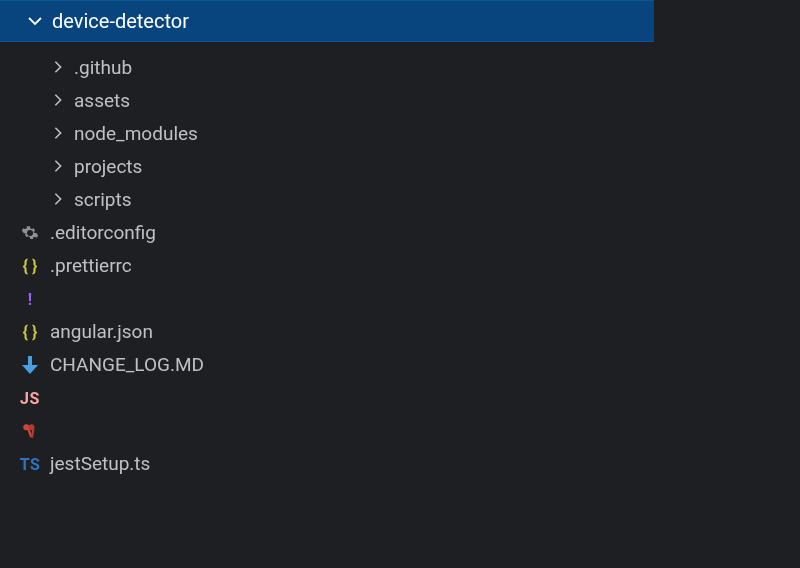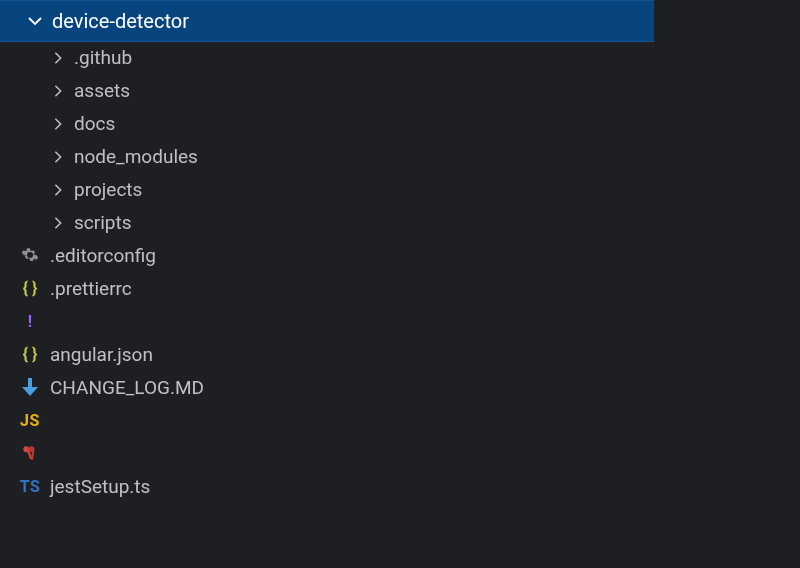--- a/index.html
+++ b/index.html
@@ -1,31 +1,31 @@
 <!DOCTYPE html>
 <html><head>
 <meta charset="utf-8">
 <style>
   html,body{margin:0;padding:0;width:800px;height:568px;background:#1e1f22;font-family:-apple-system,BlinkMacSystemFont,"Segoe UI",Roboto,sans-serif;overflow:hidden;color:#cccccc;}
   .explorer{width:654px;height:568px;display:flex;flex-direction:column;}
   .root-row{display:flex;align-items:center;height:40px;background:#08457e;border-top:1px solid #0d5596;border-bottom:1px solid #0d5596;padding-left:24px;color:#ffffff;font-size:20px;cursor:pointer;}
   .root-row .chev{width:22px;height:22px;display:flex;align-items:center;justify-content:center;margin-right:6px;}
   .tree{padding-top:4px;}
-  .row{display:flex;align-items:flex-start;height:33px;font-size:19px;color:#bfc0c4;cursor:pointer;padding-left:46px;}
+  .row{display:flex;align-items:flex-end;height:33px;font-size:19px;color:#bfc0c4;cursor:pointer;padding-left:46px;}
   .row .chev{width:24px;height:24px;display:flex;align-items:center;justify-content:center;margin-right:4px;color:#bfc0c4;}
   .row .icon{width:24px;height:22px;display:flex;align-items:center;justify-content:center;margin-right:8px;font-weight:bold;font-size:16px;}
   .row.file{padding-left:18px;}
   .row.folder .label{color:#bfc0c4;}
   .row.file .label{color:#bfc0c4;}
   svg{display:block;}
   .ic-gear{color:#8f9093;}
   .ic-json{color:#cbcb41;font-size:18px;font-weight:bold;}
   .ic-excl{color:#9d5cff;font-size:22px;font-weight:bold;}
   .ic-md{color:#4a9fe0;}
-  .ic-js{color:#eab308;font-size:14px;font-weight:bold;letter-spacing:0.5px;}
+  .ic-js{color:#fca5a5;font-size:14px;font-weight:bold;letter-spacing:0.5px;}
   .ic-keys{color:#d1473e;}
   .ic-ts{color:#2f74c0;font-size:14px;font-weight:bold;letter-spacing:0.5px;}
 </style>
 </head>
 <body>
 
 <div class="explorer">
 
   <div class="root-row">
     <span class="chev">
@@ -46,28 +46,20 @@
       </span>
       <span class="label">.github</span>
     </div>
     <div class="row folder">
       <span class="chev">
         <svg width="14" height="14" viewBox="0 0 16 16">
             <path d="M5 2 L11 8 L5 14" fill="none" stroke="#bfc0c4" stroke-width="1.8"></path>
           </svg>
       </span>
       <span class="label">assets</span>
-    </div>
-    <div class="row folder">
-      <span class="chev">
-        <svg width="14" height="14" viewBox="0 0 16 16">
-            <path d="M5 2 L11 8 L5 14" fill="none" stroke="#bfc0c4" stroke-width="1.8"></path>
-          </svg>
-      </span>
-      <span class="label">docs</span>
     </div>
     <div class="row folder">
       <span class="chev">
         <svg width="14" height="14" viewBox="0 0 16 16">
             <path d="M5 2 L11 8 L5 14" fill="none" stroke="#bfc0c4" stroke-width="1.8"></path>
           </svg>
       </span>
       <span class="label">node_modules</span>
     </div>
     <div class="row folder">

